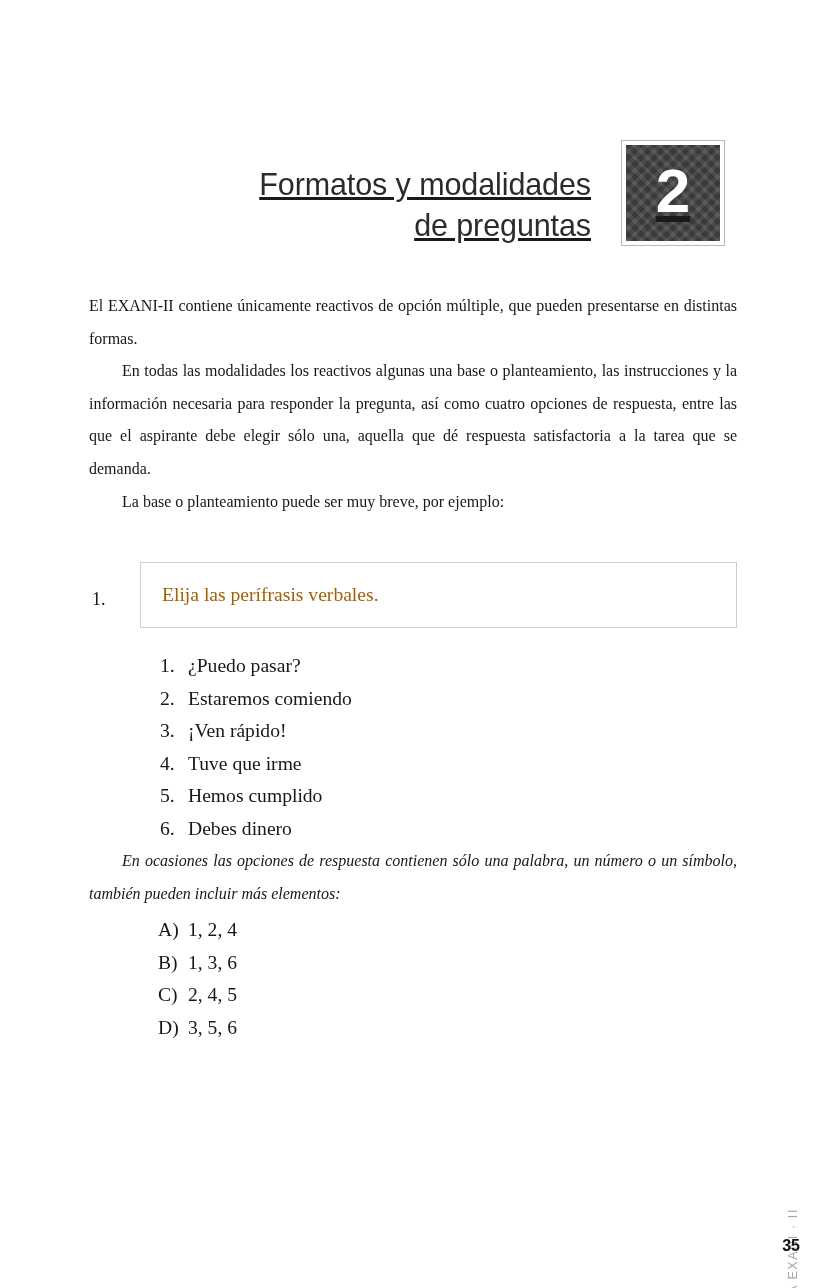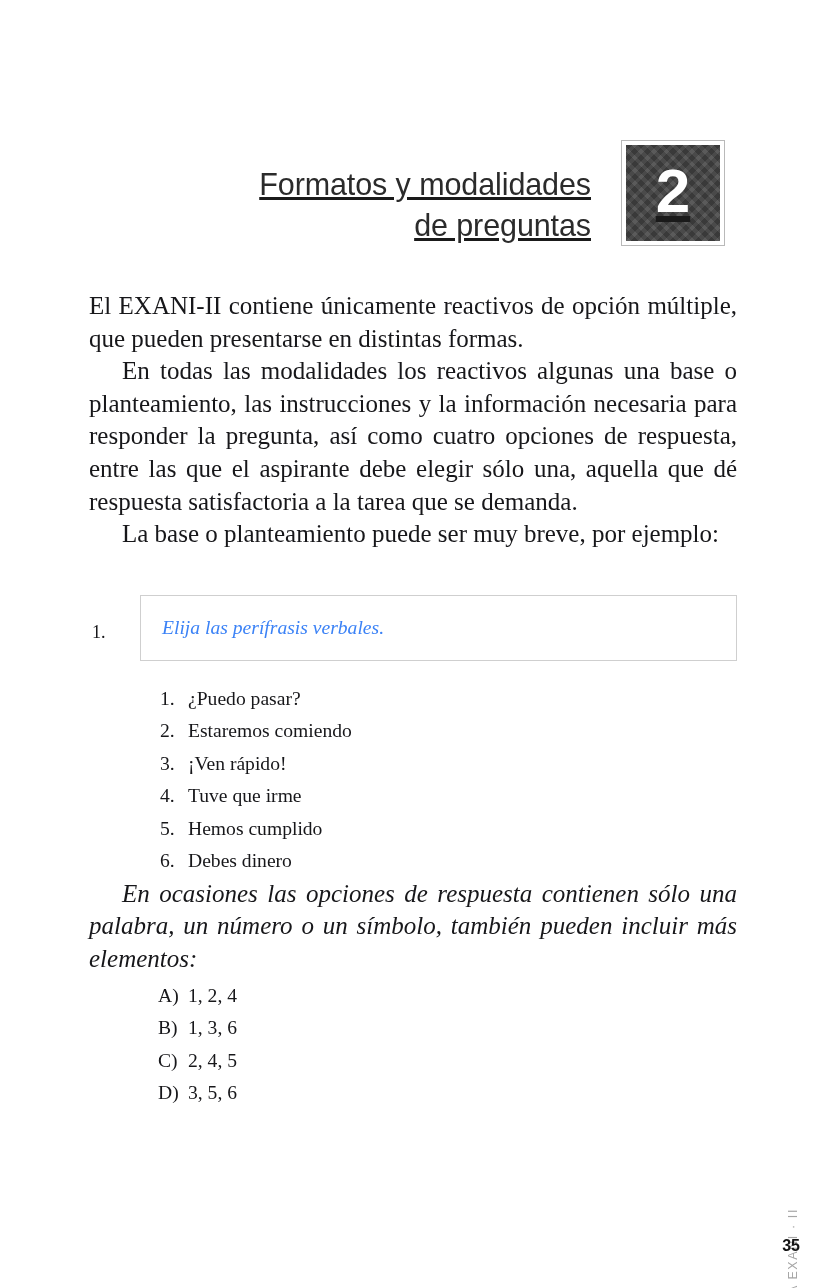--- a/index.html
+++ b/index.html
@@ -76,21 +76,21 @@
 
   
   .content {
     position: absolute;
     left: 89px;
     top: 290px;
     width: 648px;
   }
   p.para {
     margin: 0;
-    font-size: 25px;
+    font-size: 16px;
     line-height: 32.6px;
     text-align: justify;
     text-align-last: left;
     color: #17171a;
     hyphens: none;
   }
   p.indent {
     text-indent: 33px;
   }
 
@@ -113,23 +113,22 @@
     top: 0;
     right: 0;
     height: 66px;
     border: 1.4px solid #cfcfcf;
     box-sizing: border-box;
     display: flex;
     align-items: center;
   }
   .question-text {
     font-size: 19.6px;
-    color: #3b82f6;
+    color: #a16207;
     padding-left: 21px;
-    font-style: italic;
   }
 
   
   .num-list {
     margin: 22px 0 0 0;
     padding: 0;
     list-style: none;
   }
   .num-list li {
     display: flex;

